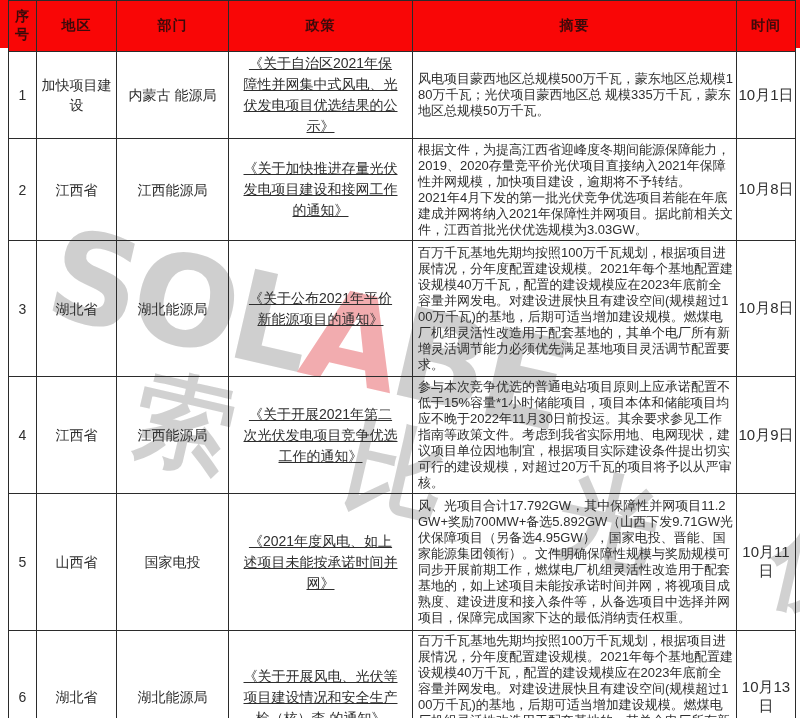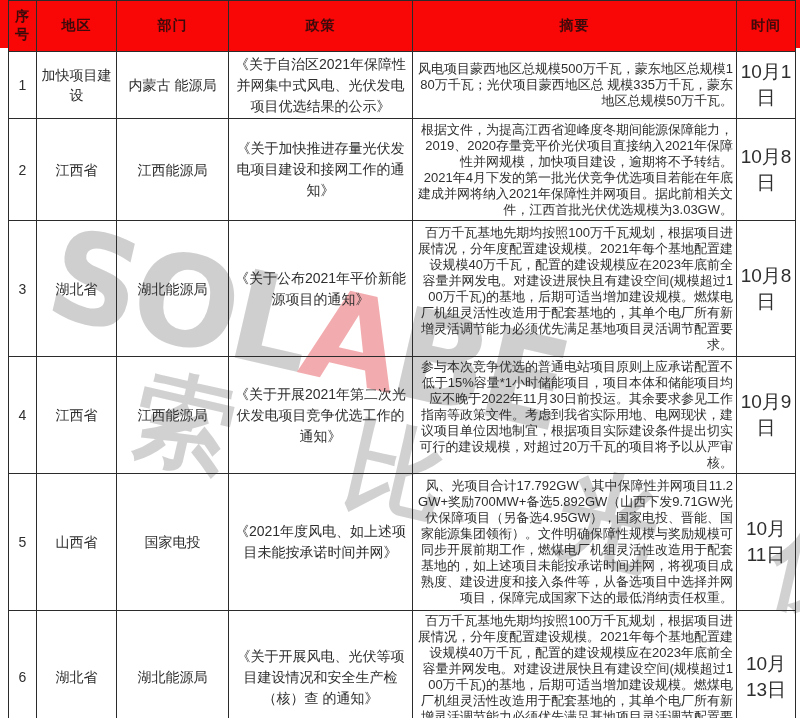--- a/index.html
+++ b/index.html
@@ -14,26 +14,26 @@
   }
   .policy-table td,.policy-table th{
     border:1px solid #2b2b2b;vertical-align:middle;overflow:hidden;
   }
   .policy-table th{
     background:#f90606;color:#3c0a0a;font-size:14px;font-weight:bold;
     height:48px;text-align:center;letter-spacing:1px;
   }
   td.c-no{ text-align:center;font-size:14px; }
   td.c-region,td.c-dept{ text-align:center;font-size:14px;padding:1px 2px;line-height:20px;}
-  td.c-policy{ text-align:center;font-size:14px;padding:1px 4px;line-height:21px;}
+  td.c-policy{ text-align:center;font-size:14px;padding:1px 13px;line-height:21px;text-decoration:underline;}
   td.c-summary{
-    text-align:right;font-size:13px;line-height:16px;padding:2px 3px 2px 5px;
+    text-align:left;font-size:13px;line-height:16px;padding:2px 3px 2px 5px;
     white-space:pre-line;word-break:break-all;
   }
-  td.c-date{ text-align:center;font-size:19px; }
+  td.c-date{ text-align:center;font-size:15px; }
   tr.r1 td{height:62px;} tr.r2 td{height:97px;} tr.r3 td{height:131px;}
   tr.r4 td{height:111px;} tr.r5 td{height:132px;} tr.r6 td{height:128px;}
   .watermark{position:absolute;left:0;top:0;width:800px;height:718px;z-index:1;pointer-events:none;}
   .wm-brand{
     position:absolute;left:68px;top:200px;transform:rotate(13deg);transform-origin:left top;
     font-size:125px;font-weight:bold;letter-spacing:-5px;white-space:nowrap;opacity:0.42;
     font-family:"DejaVu Sans","Liberation Sans",sans-serif;
   }
   .wm-gray{color:#8f8f8f;}
   .wm-red{color:#e23b42;opacity:1;}

